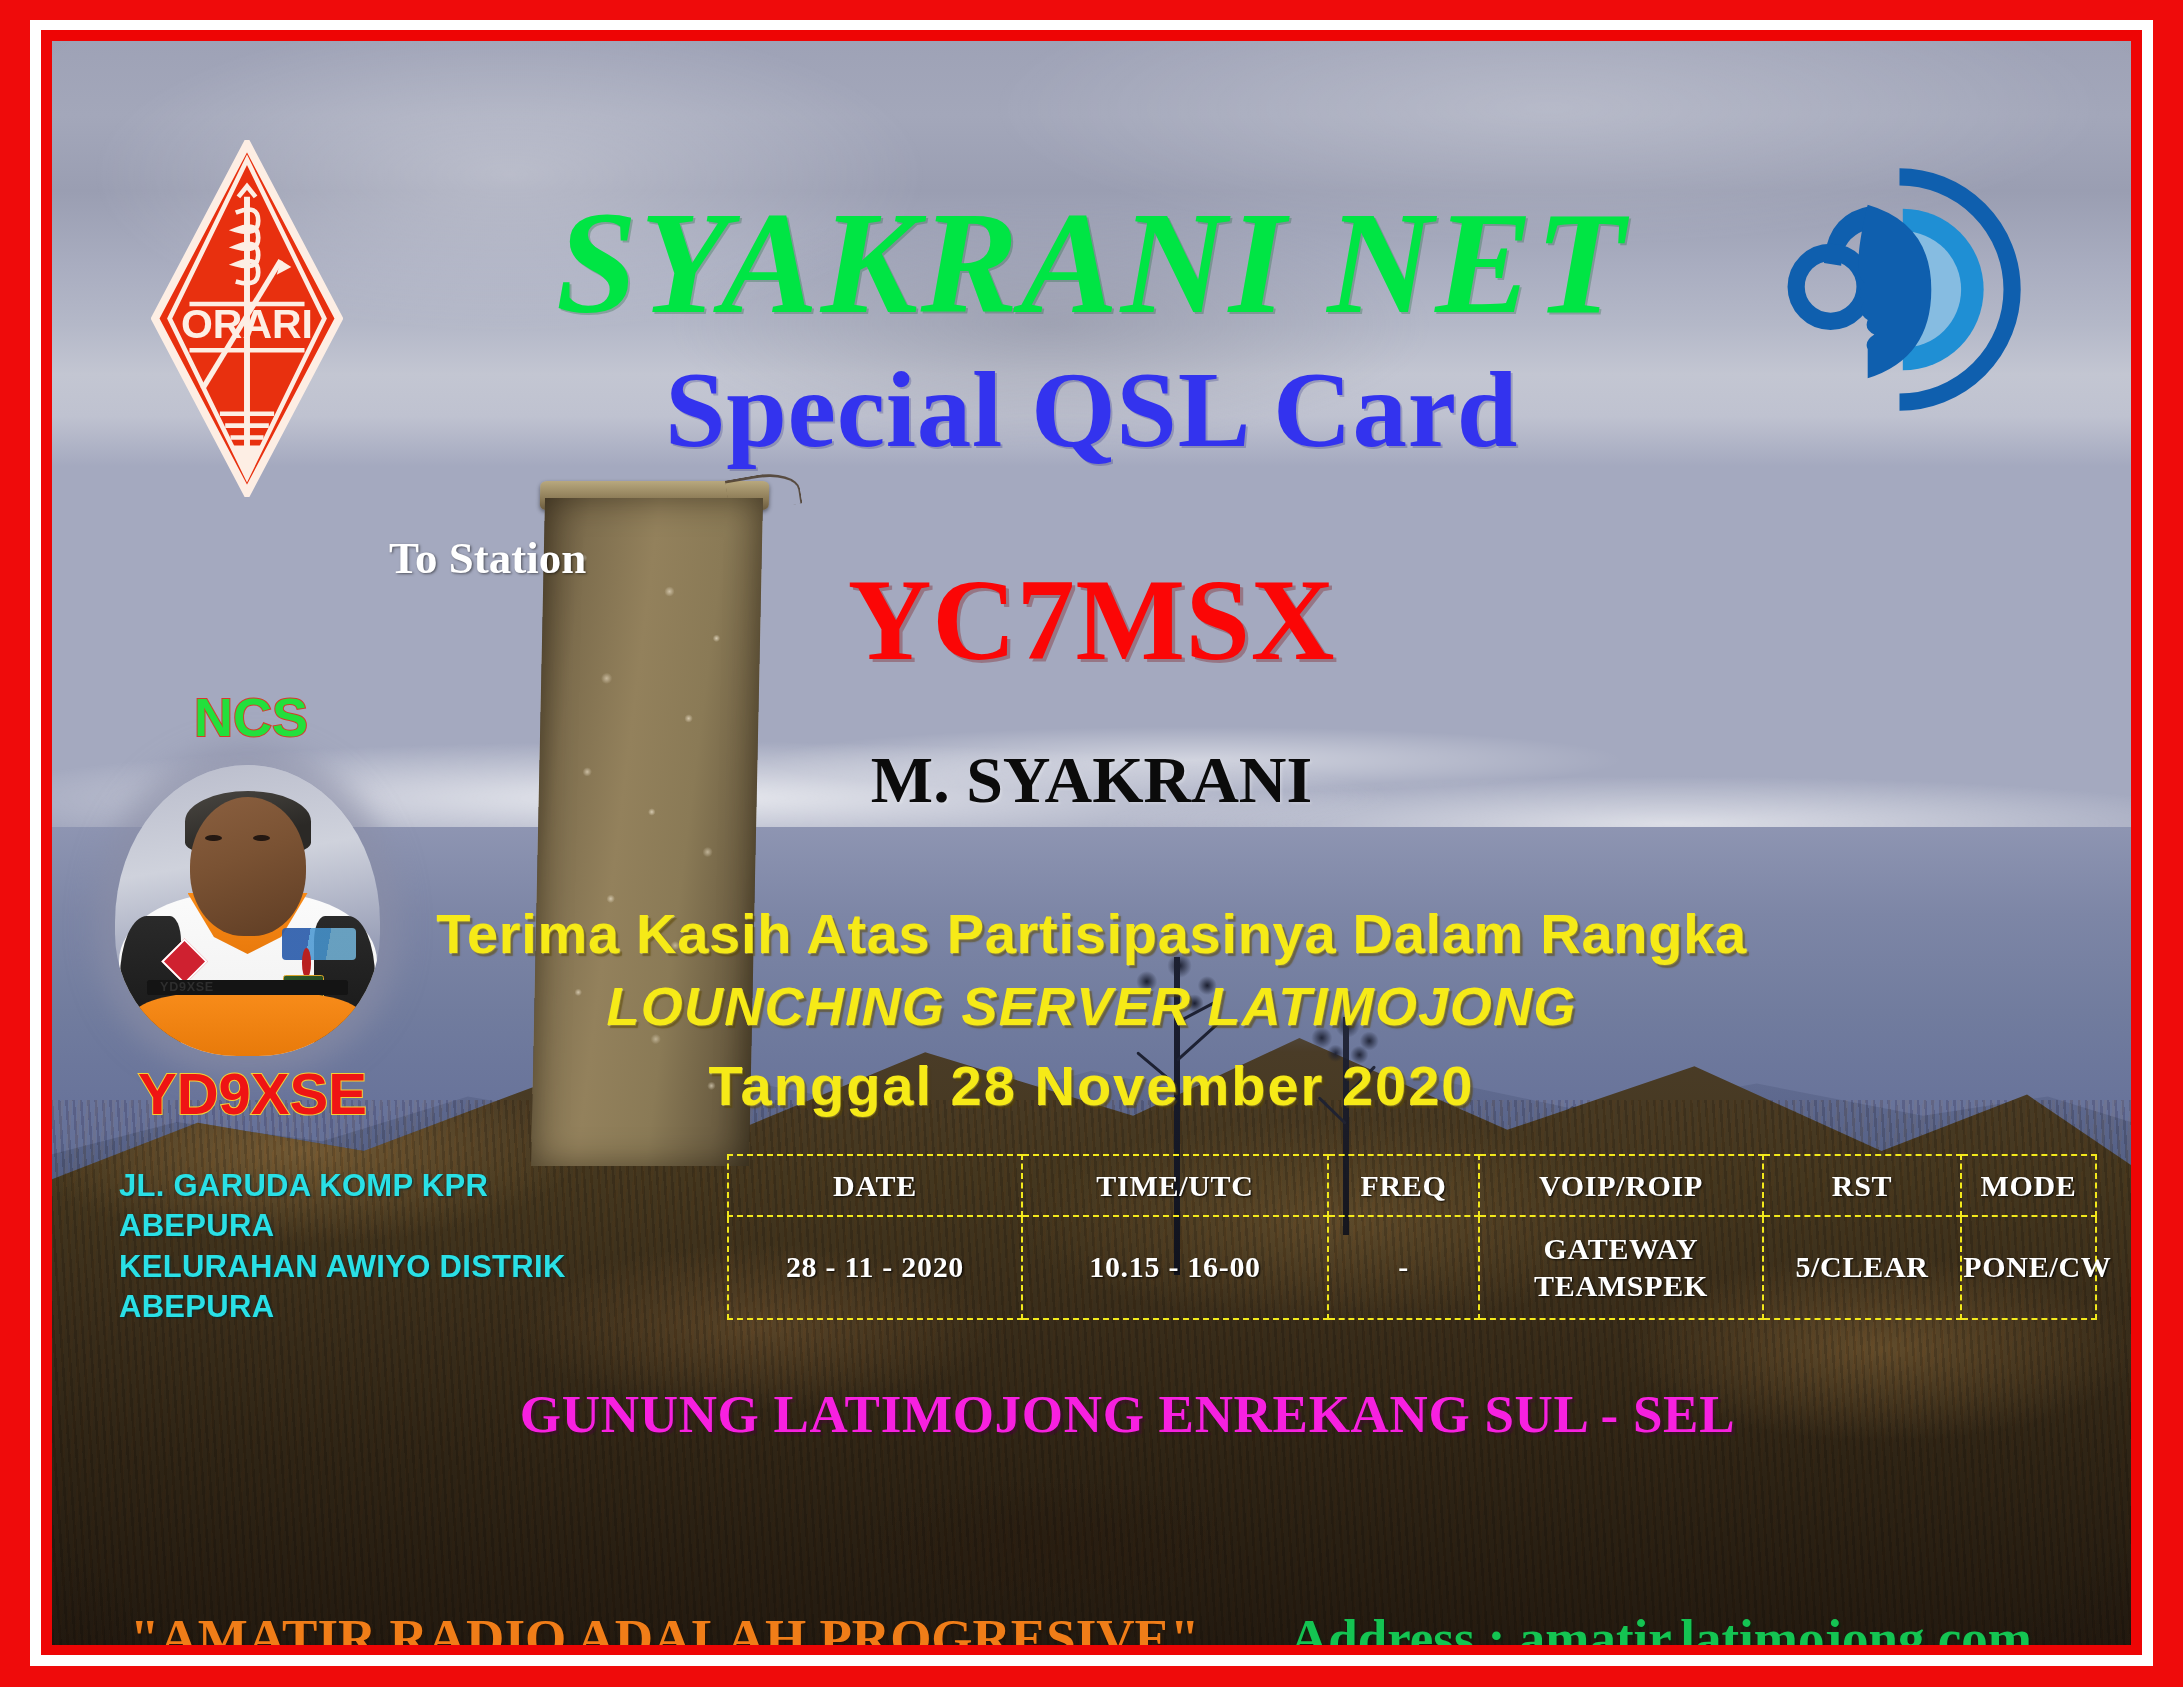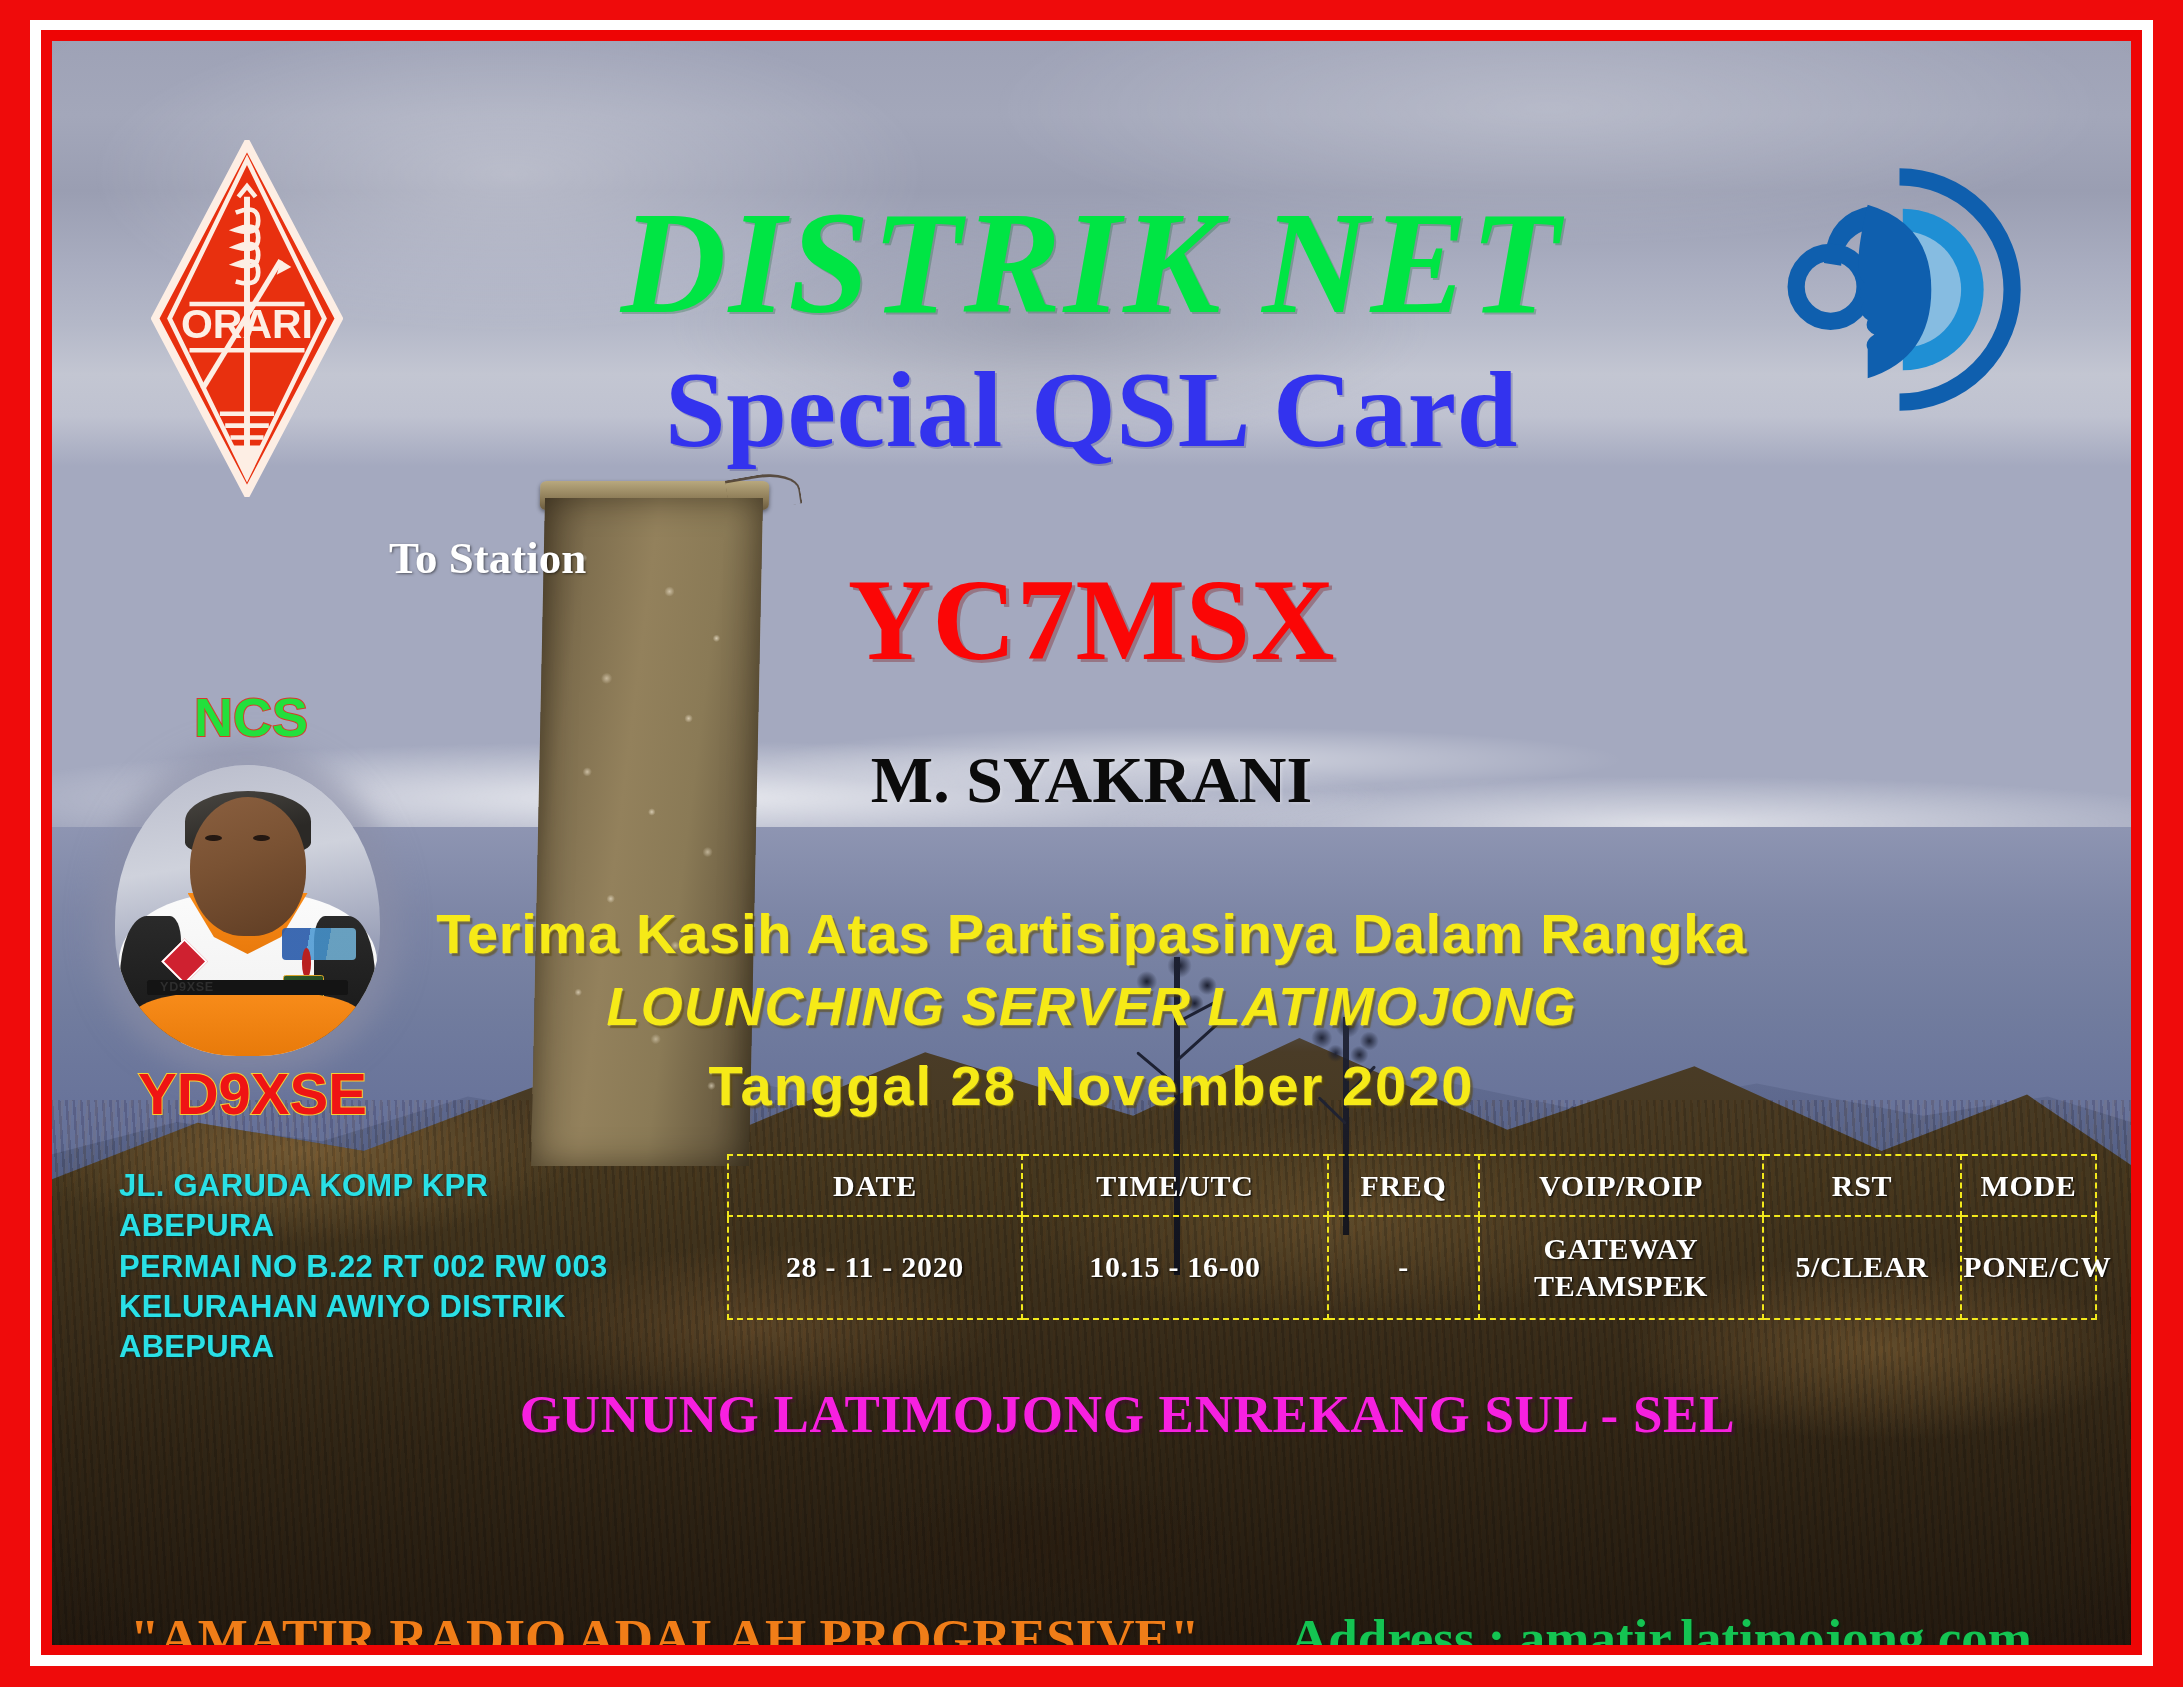--- a/index.html
+++ b/index.html
@@ -440,39 +440,38 @@
       <div class="eye r"></div>
       <div class="logopatch"></div>
       <div class="patch"></div>
       <div class="lanyard"></div>
       <div class="badge"></div>
       <div class="sash"></div>
       <div class="beltbar"></div>
       <div class="callsign">YD9XSE</div>
     </div>
 
-    <div class="tx" id="title-special-net">DISTRIK NET</div>
+    <div class="tx" id="title-special-net">SYAKRANI NET</div>
     <div class="tx" id="title-qsl">Special QSL Card</div>
 
     <div class="tx" id="to-station">To Station</div>
 
     <div class="tx" id="ncs-label">NCS</div>
     <div class="tx" id="yd-callsign">YD9XSE</div>
 
     <div class="tx" id="callsign-main">YC7MSX</div>
     <div class="tx" id="operator-name">M. SYAKRANI</div>
 
     <div class="tx yellowline" id="thanks-line">Terima Kasih Atas Partisipasinya Dalam Rangka</div>
     <div class="tx yellowline" id="event-line">LOUNCHING SERVER LATIMOJONG</div>
     <div class="tx yellowline" id="date-line">Tanggal  28  November  2020</div>
 
     <div id="address-block">
       <div>JL. GARUDA KOMP KPR</div>
       <div>ABEPURA</div>
-      <div>PERMAI NO B.22 RT 002 RW 003</div>
       <div>KELURAHAN AWIYO DISTRIK</div>
       <div>ABEPURA</div>
     </div>
 
     <table id="qso-table">
       <colgroup>
         <col class="c-date">
           <col class="c-time">
           <col class="c-freq">
         <col class="c-voip">

